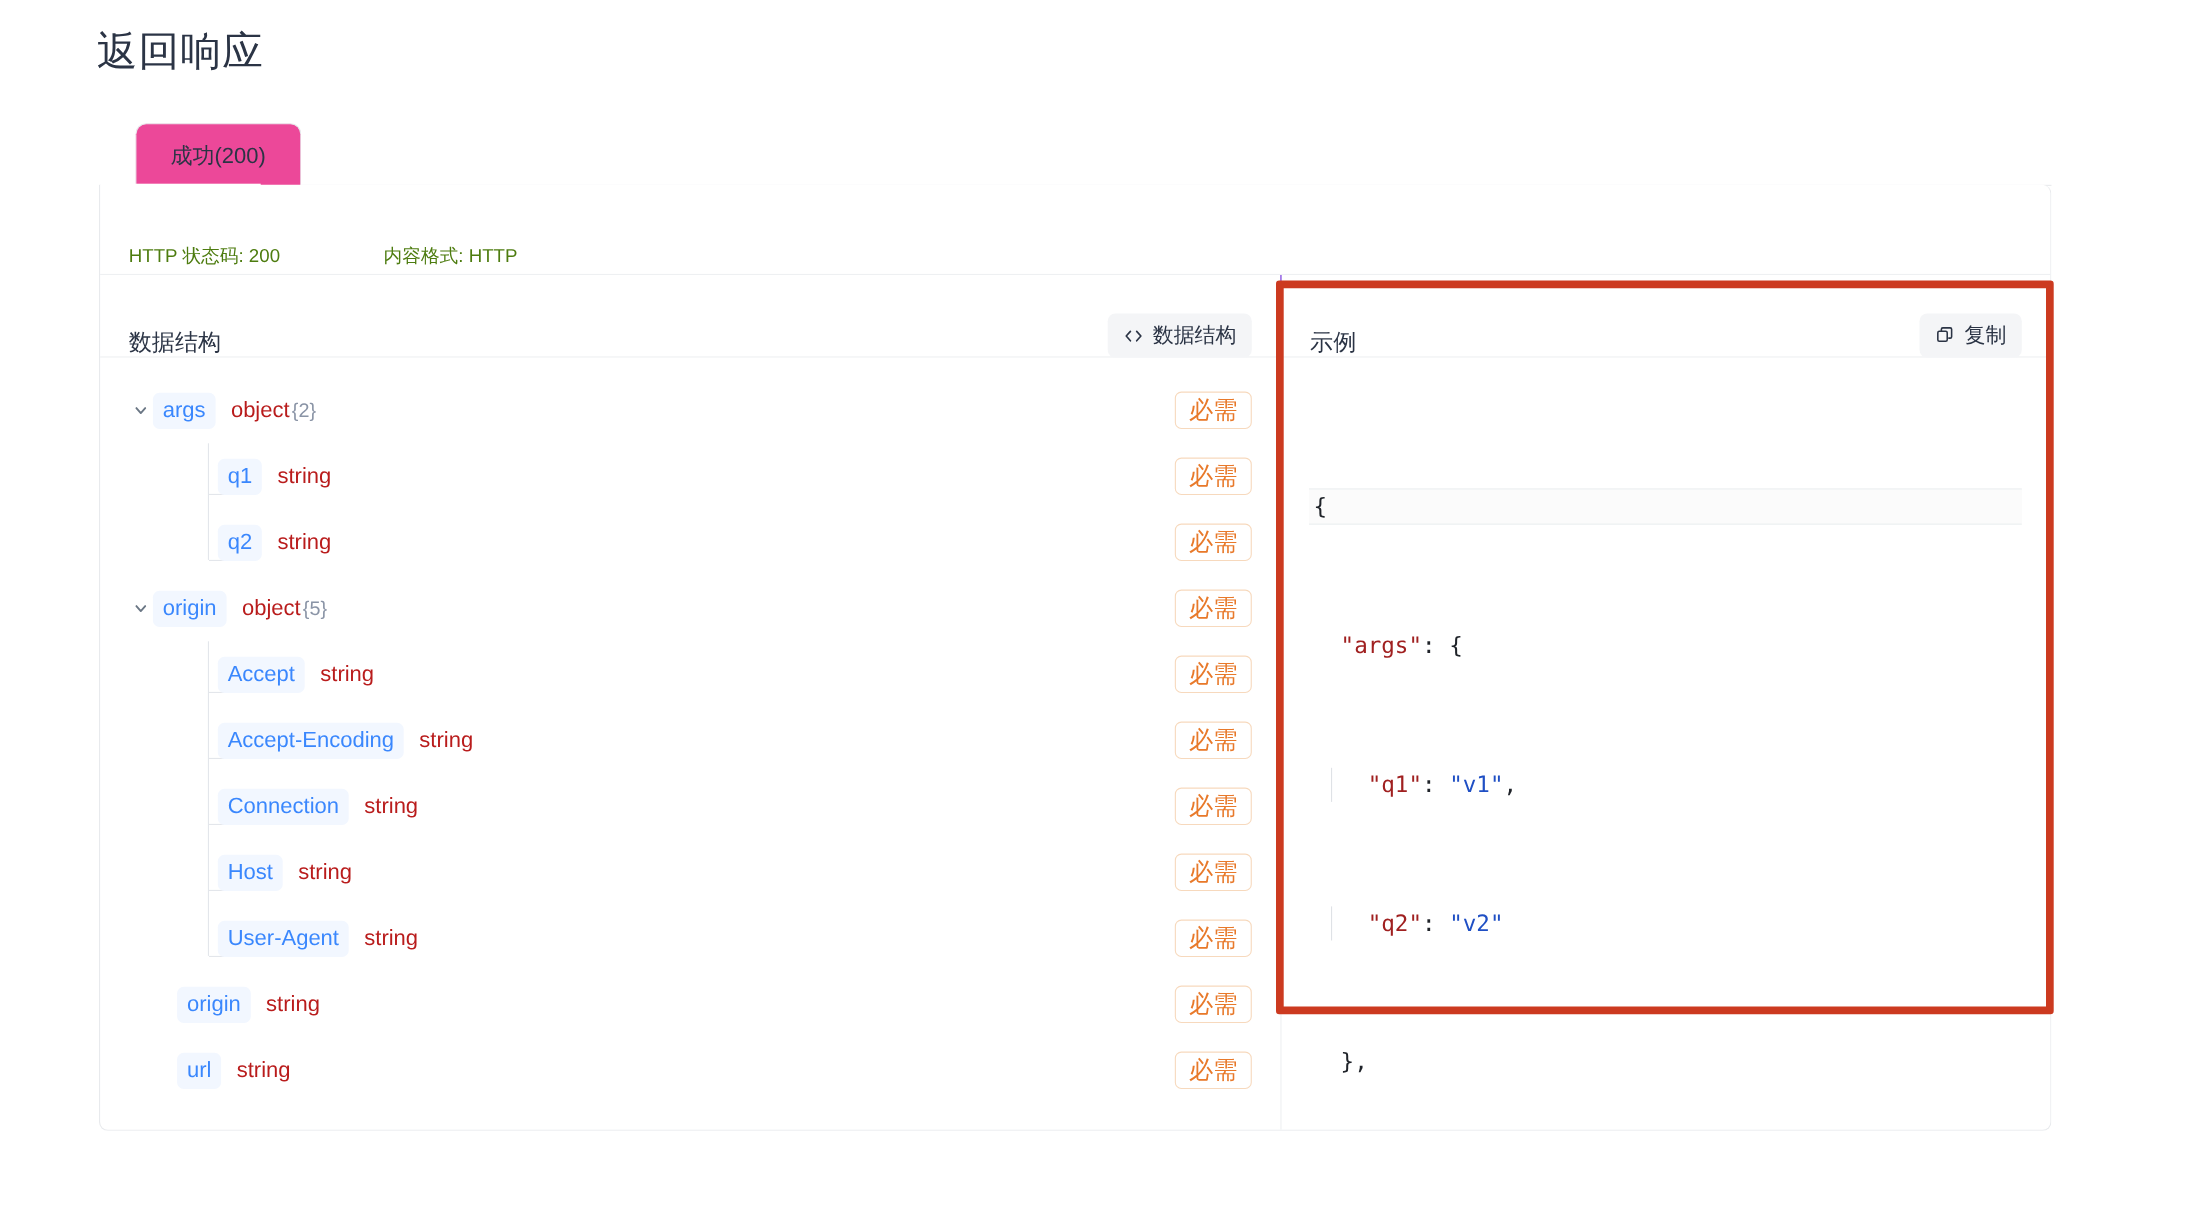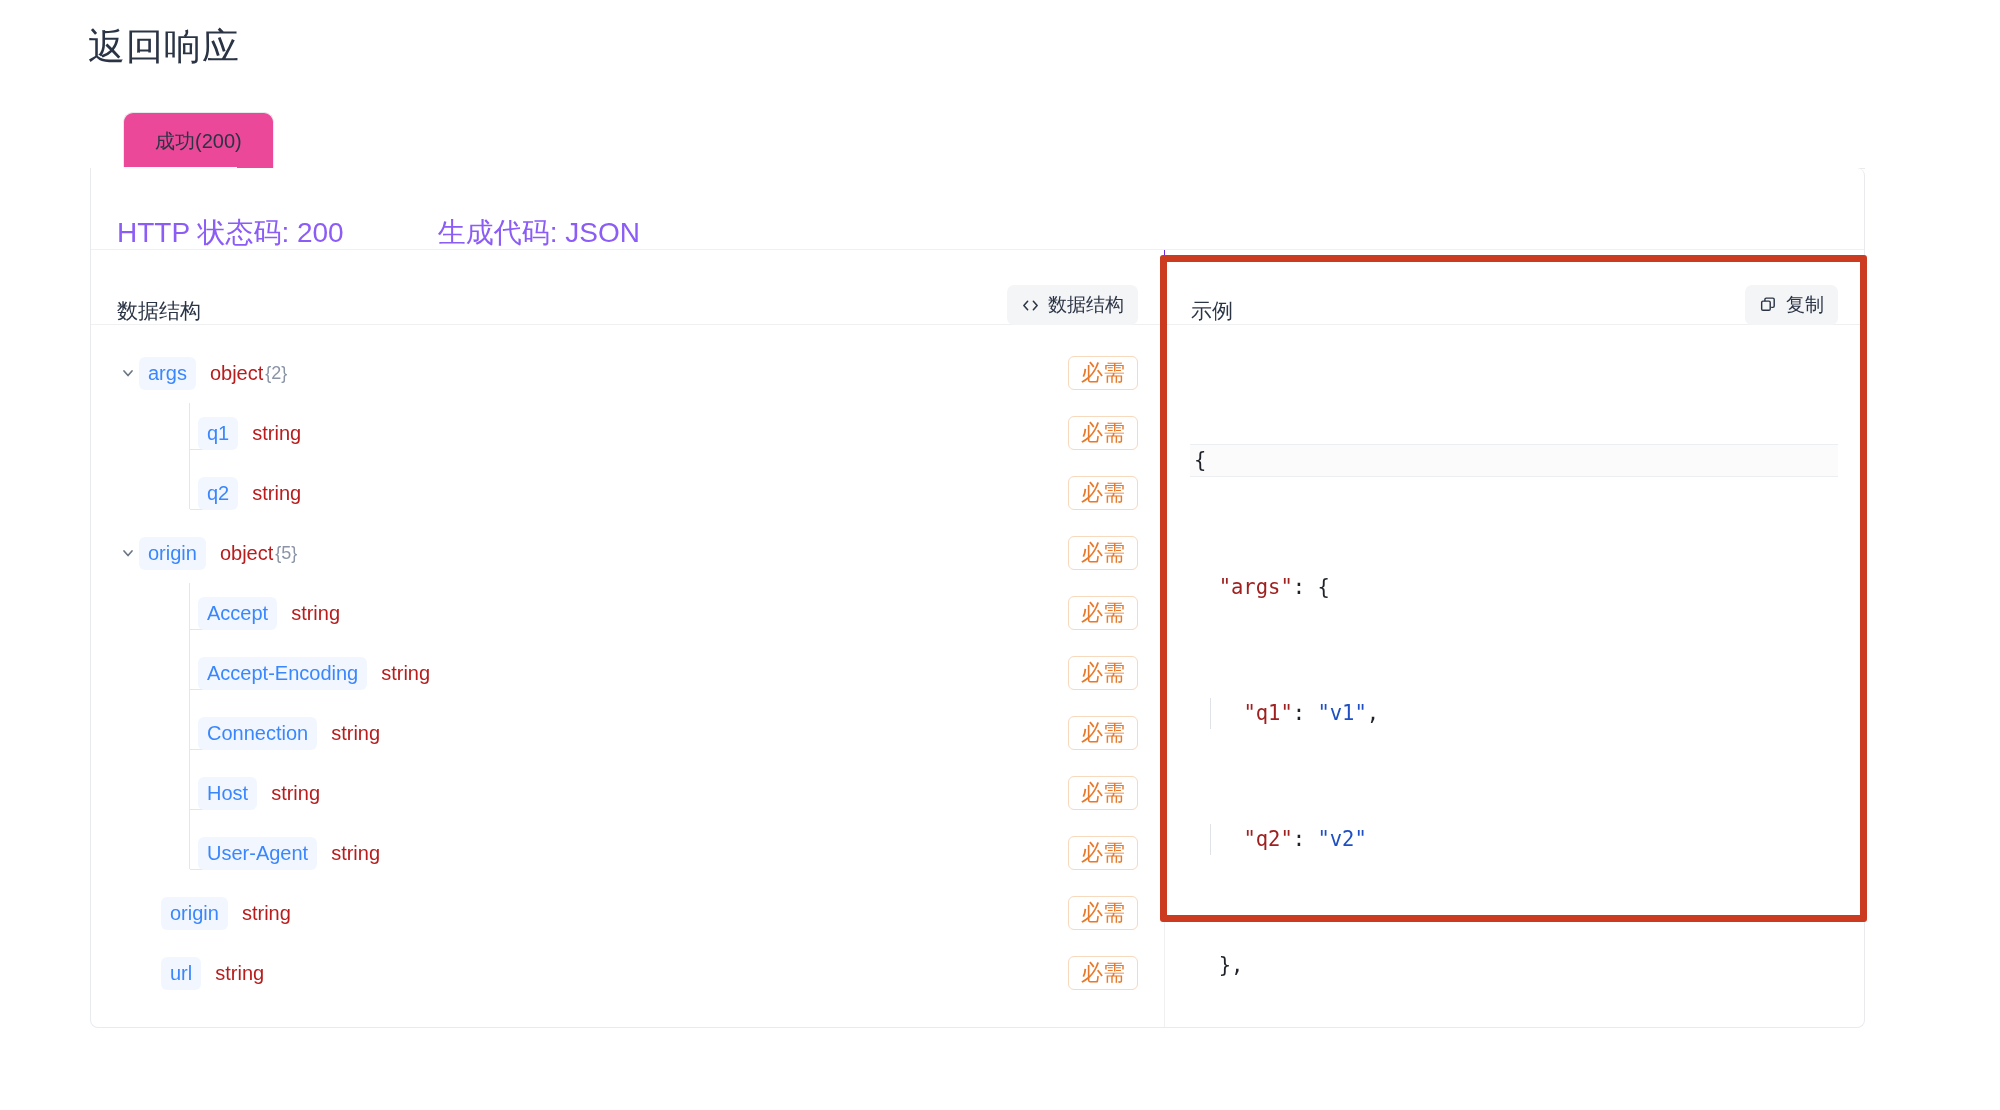--- a/index.html
+++ b/index.html
@@ -89,22 +89,22 @@
   .meta-row {
     position: absolute;
     left: 0; top: 0;
     width: 100%;
     height: 82px;
     border-bottom: 1px solid #eef0f2;
     display: flex;
     align-items: center;
   }
   .meta-item {
-    font-size: 28px;
-    color: #8b5cf6;
+    font-size: 17px;
+    color: #4d7c0f;
     white-space: nowrap;
     margin-top: 48px;
   }
   .meta-item.first { margin-left: 26px; }
   .meta-item.second { margin-left: 94px; }
 
   
   .section-head {
     position: absolute;
     left: 0;
@@ -311,21 +311,21 @@
   <div class="tab">
     <span>成功(200)</span>
   </div>
 </div>
 
 <div class="card">
   <div class="tab-notch"></div>
 
   <div class="meta-row">
     <span class="meta-item first">HTTP 状态码: 200</span>
-    <span class="meta-item second">生成代码: JSON</span>
+    <span class="meta-item second">内容格式: HTTP</span>
   </div>
 
   <div class="section-head">
     <div class="sh-left">
       <span class="sh-title">数据结构</span>
       <div class="sh-btn">
         <span class="gi">
           <svg width="19" height="19" viewBox="0 0 20 20" fill="none" stroke="#2b3445" stroke-width="1.6" stroke-linecap="round" stroke-linejoin="round">
             <polyline points="7,5.5 3,10 7,14.5"></polyline>
             <polyline points="13,5.5 17,10 13,14.5"></polyline>

